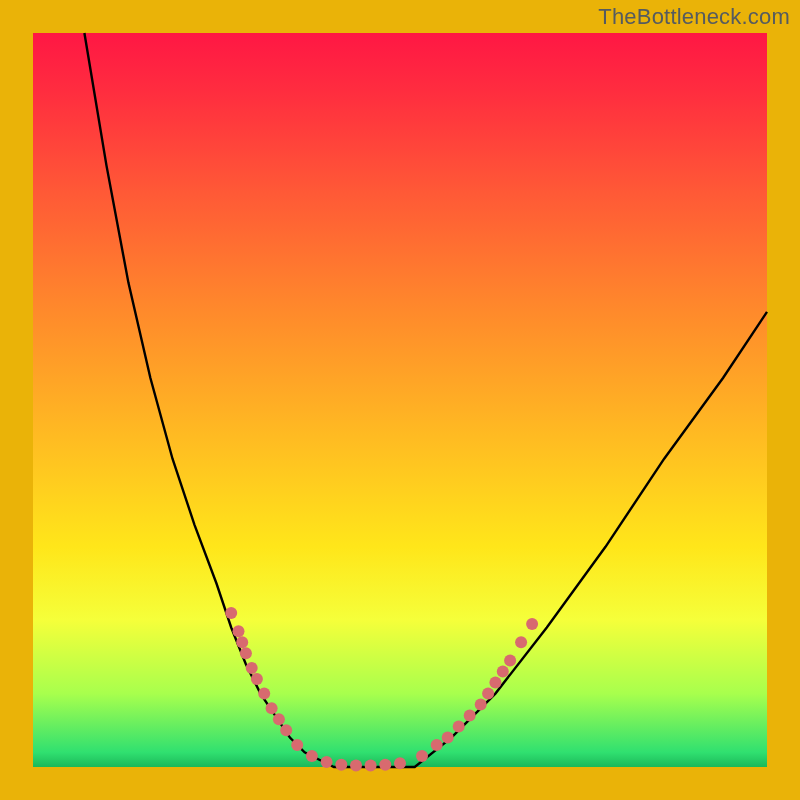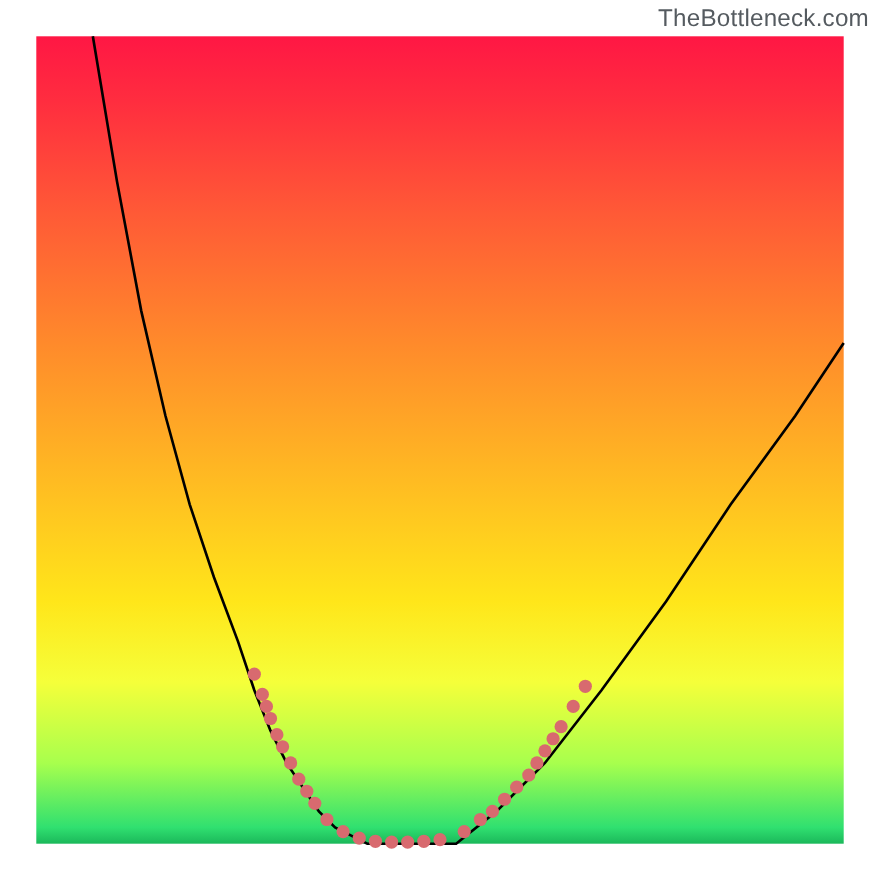--- a/index.html
+++ b/index.html
@@ -8,21 +8,21 @@
   width: 800px;
   height: 800px;
   overflow: hidden;
   background: #000;
   font-family: Arial, Helvetica, sans-serif;
 }
 .frame {
   position: relative;
   width: 800px;
   height: 800px;
-  background: #ffffff;
+  background: #eab308;
 }
 .plot {
   position: absolute;
   left: 33px;
   top: 33px;
   width: 734px;
   height: 734px;
   
   background: linear-gradient(to bottom,
     #ff1744 0%,

